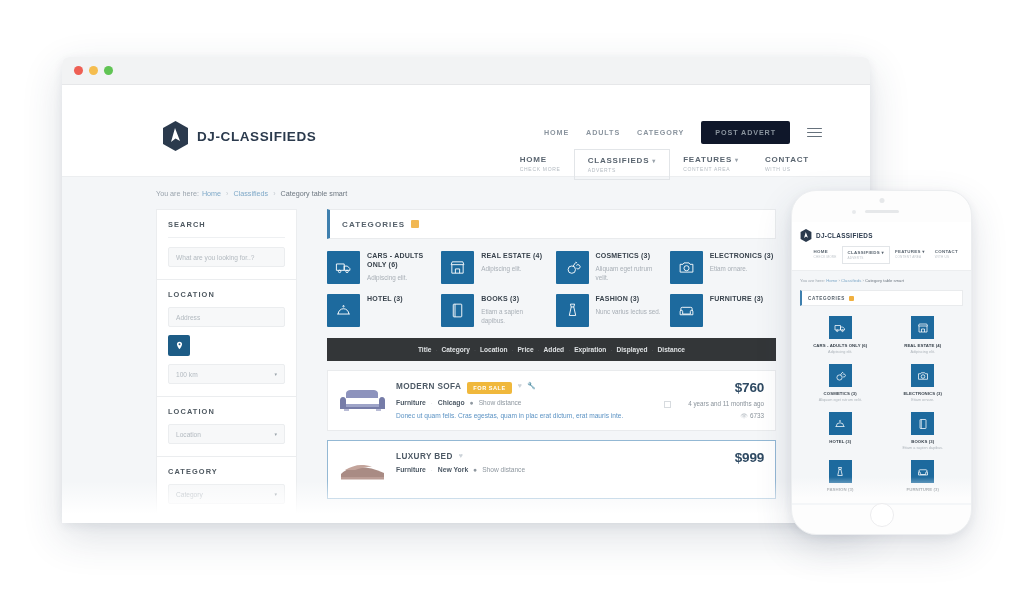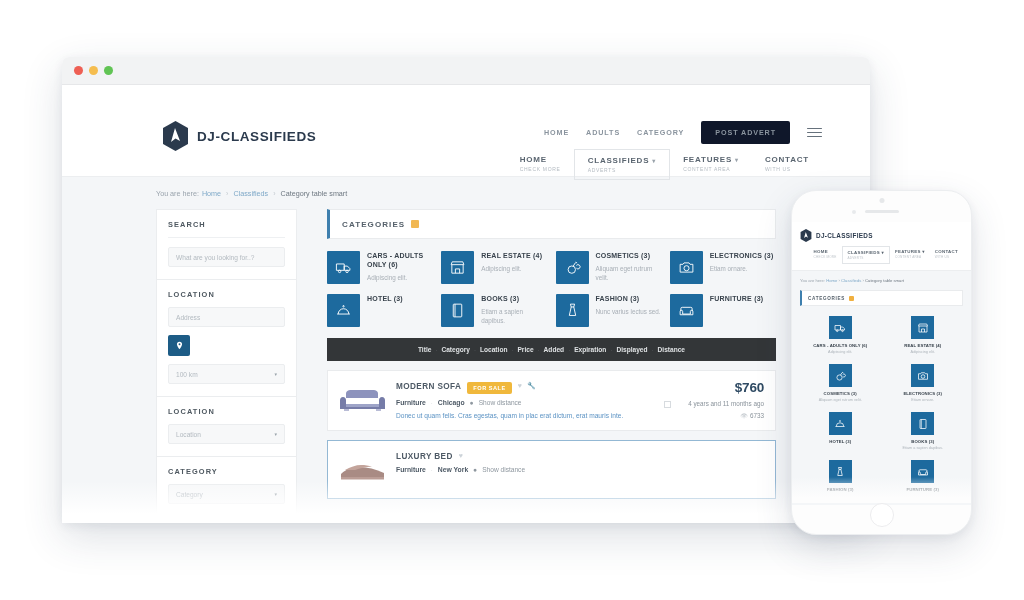--- a/index.html
+++ b/index.html
@@ -480,20 +480,23 @@
                 <span class="heart">♥</span>
               </div>
               <div class="l-meta">
                 <span class="cat">Furniture</span>
                 <span class="dsep">·</span>
                 <span class="loc">New York</span>
                 <span class="pinico">●</span>
                 <span class="dist">Show distance</span>
               </div>
             </div>
+            <div class="l-right">
+              <div class="price">$999</div>
+            </div>
           </div>
 
         </div>
       </div>
 
       <div class="fadeout"></div>
     </div>
   </div>
 
   <div class="phone">

